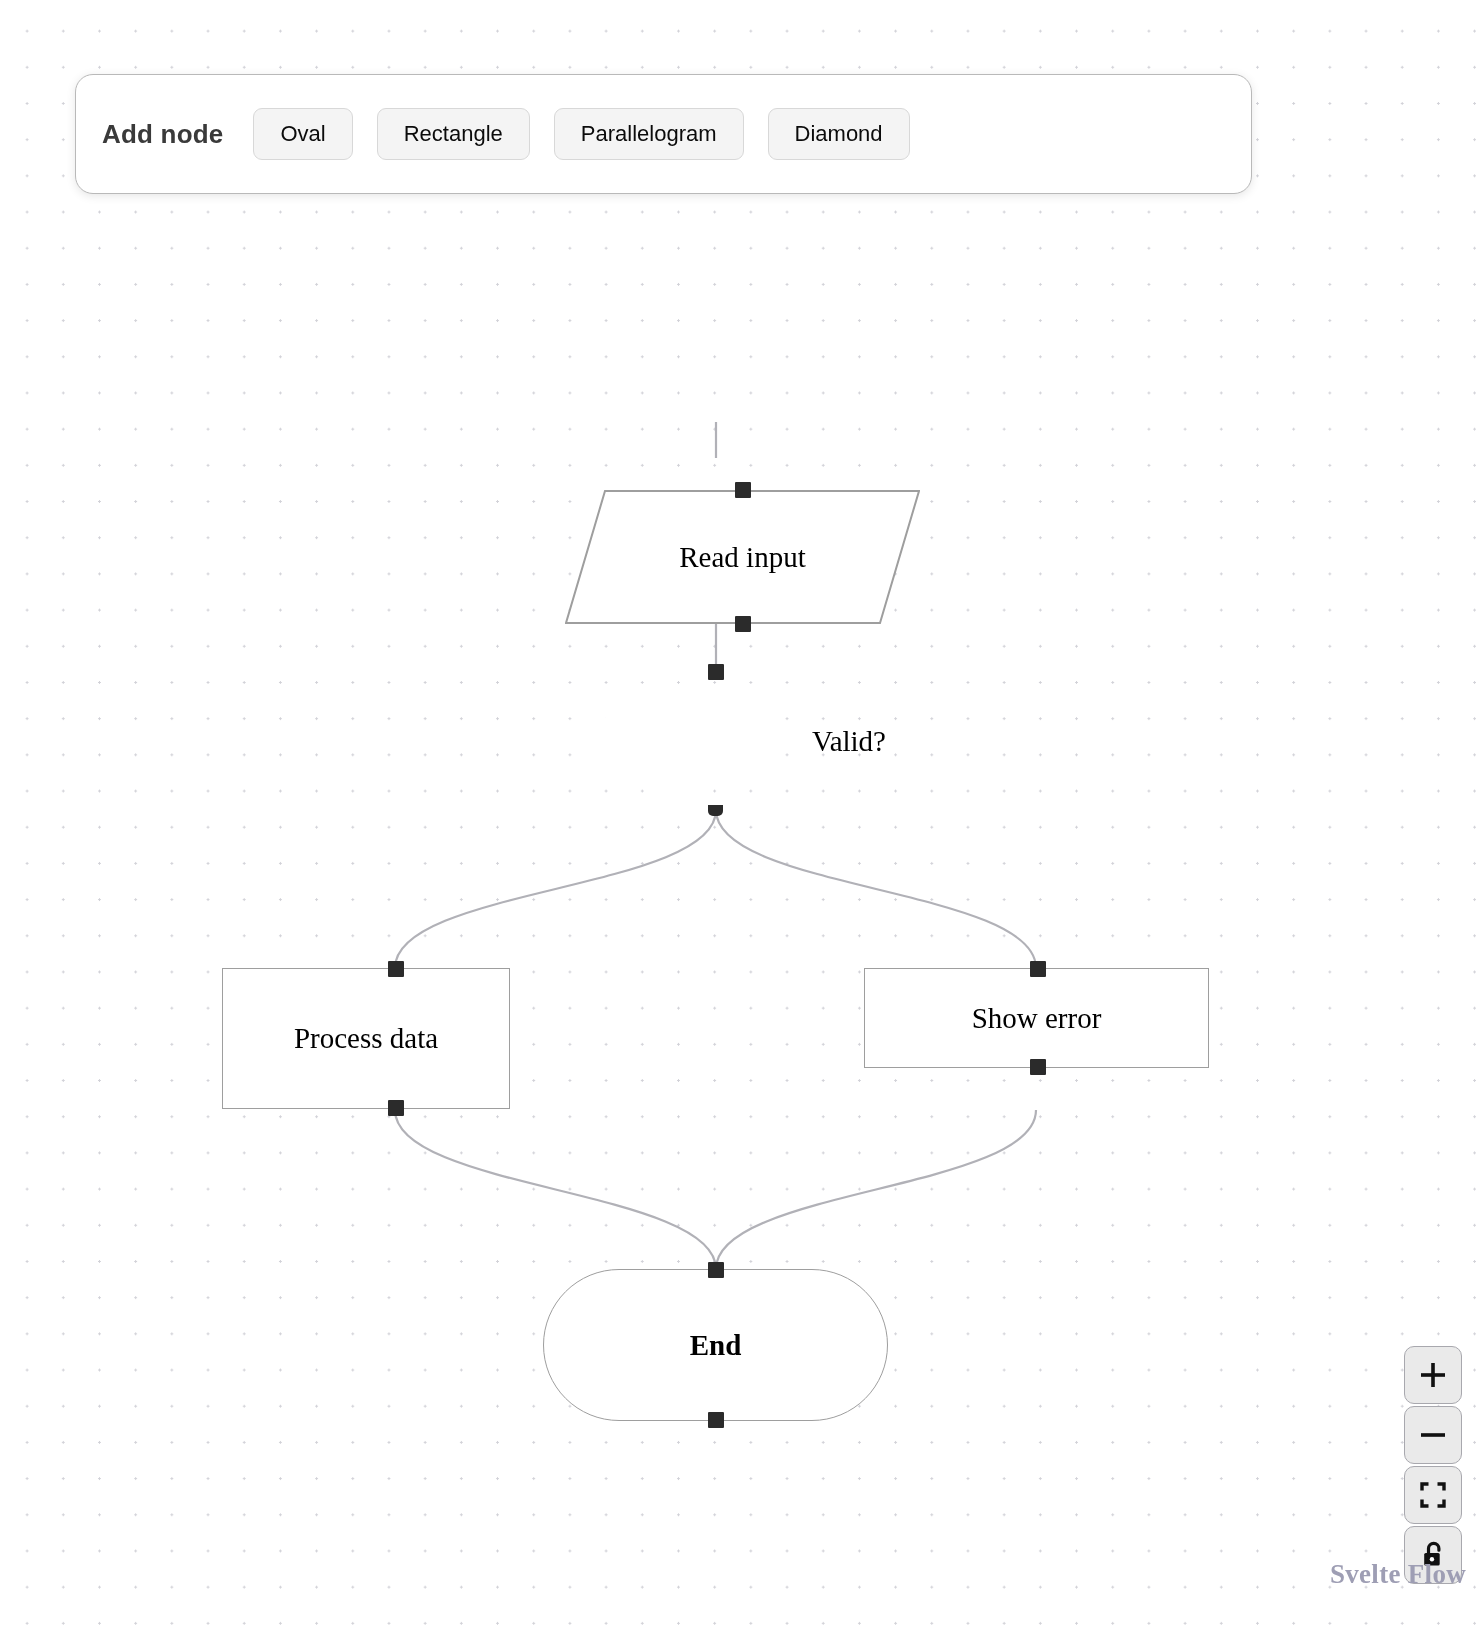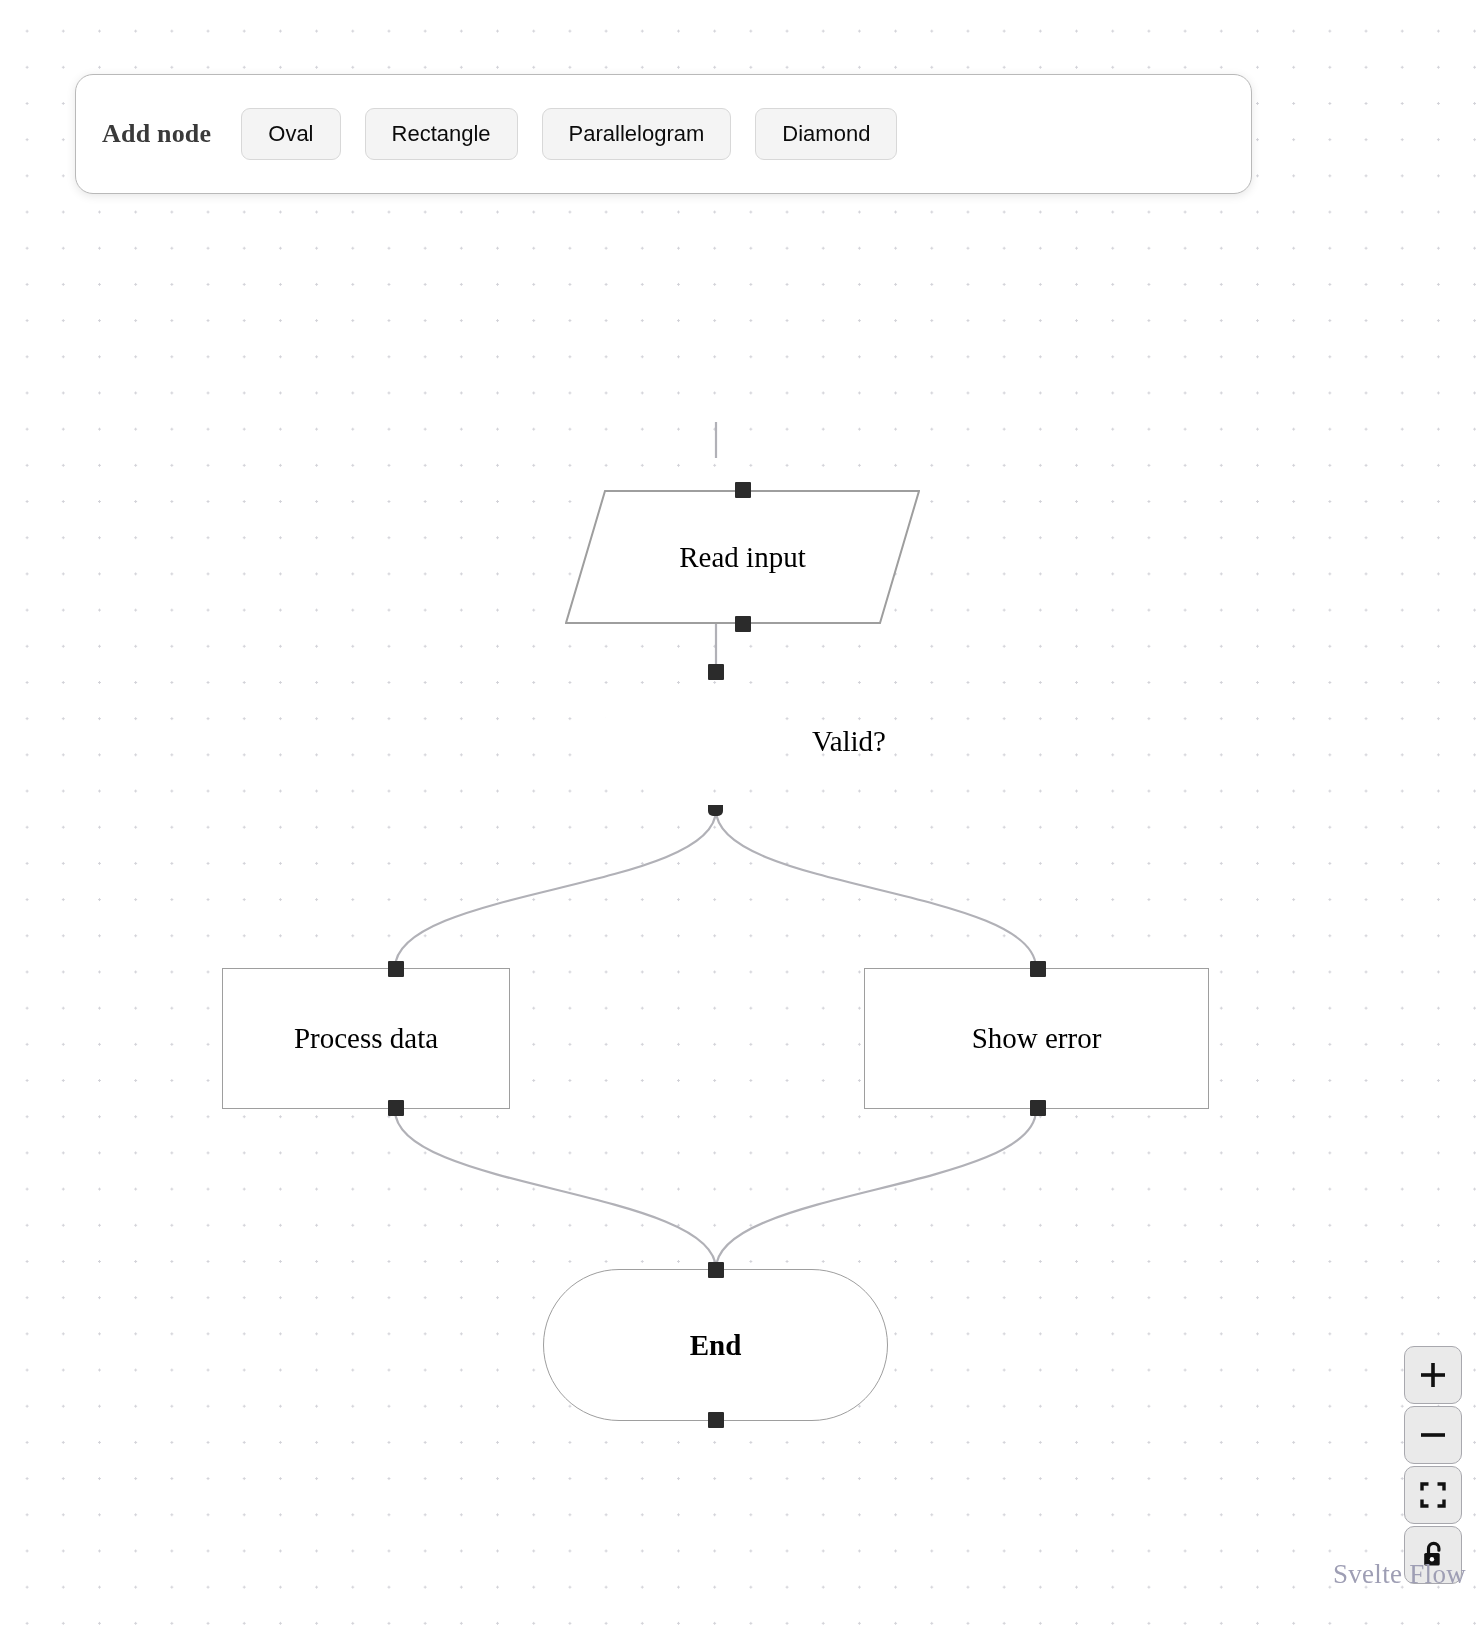--- a/index.html
+++ b/index.html
@@ -42,21 +42,21 @@
     border: 1px solid #b9b9b9;
     border-radius: 18px;
     box-shadow: 0 2px 10px rgba(0,0,0,0.10);
     display: flex;
     align-items: center;
     padding: 0 26px;
     gap: 24px;
   }
 
   #toolbar-label {
-    font-family: Liberation Serif, serif;
+    font-family: Liberation Sans, sans-serif;
     font-weight: bold;
     font-size: 26px;
     color: #3a3a3a;
     letter-spacing: 0.2px;
     white-space: nowrap;
     margin-right: 6px;
   }
 
   .toolbar-btn {
     background: #f4f4f4;
@@ -176,20 +176,21 @@
 
   #attribution {
     position: absolute;
     right: -4px;
     bottom: -4px;
     font-family: "Liberation Serif", serif;
     font-size: 27px;
     color: #9e9eb4;
     white-space: nowrap;
     letter-spacing: 0.3px;
+    font-weight: bold;
   }
 </style>
 </head>
 <body>
 
 <div id="app">
 
   <div id="canvas-background"></div>
 
   <div id="toolbar-panel">
@@ -238,21 +239,21 @@
       <span class="node-label">Valid?</span>
       <span class="handle bottom small-bottom"></span>
     </div>
 
     <div class="flow-node node-rect" style="left:222px; top:968px; width:288px; height:141px;">
       <span class="handle top" style="left:173px;"></span>
       <span class="node-label">Process data</span>
       <span class="handle bottom" style="left:173px;"></span>
     </div>
 
-    <div class="flow-node node-rect" style="left:864px; top:968px; width:345px; height:141px;">
+    <div class="flow-node node-rect" style="left:864px; top:968px; width:345px; height:100px;">
       <span class="handle top" style="left:173px;"></span>
       <span class="node-label">Show error</span>
       <span class="handle bottom" style="left:173px;"></span>
     </div>
 
     <div class="flow-node node-oval" style="left:543px; top:1269px; width:345px; height:152px;font-weight:bold;">
       <span class="handle top"></span>
       <span class="node-label">End</span>
       <span class="handle bottom"></span>
     </div>

